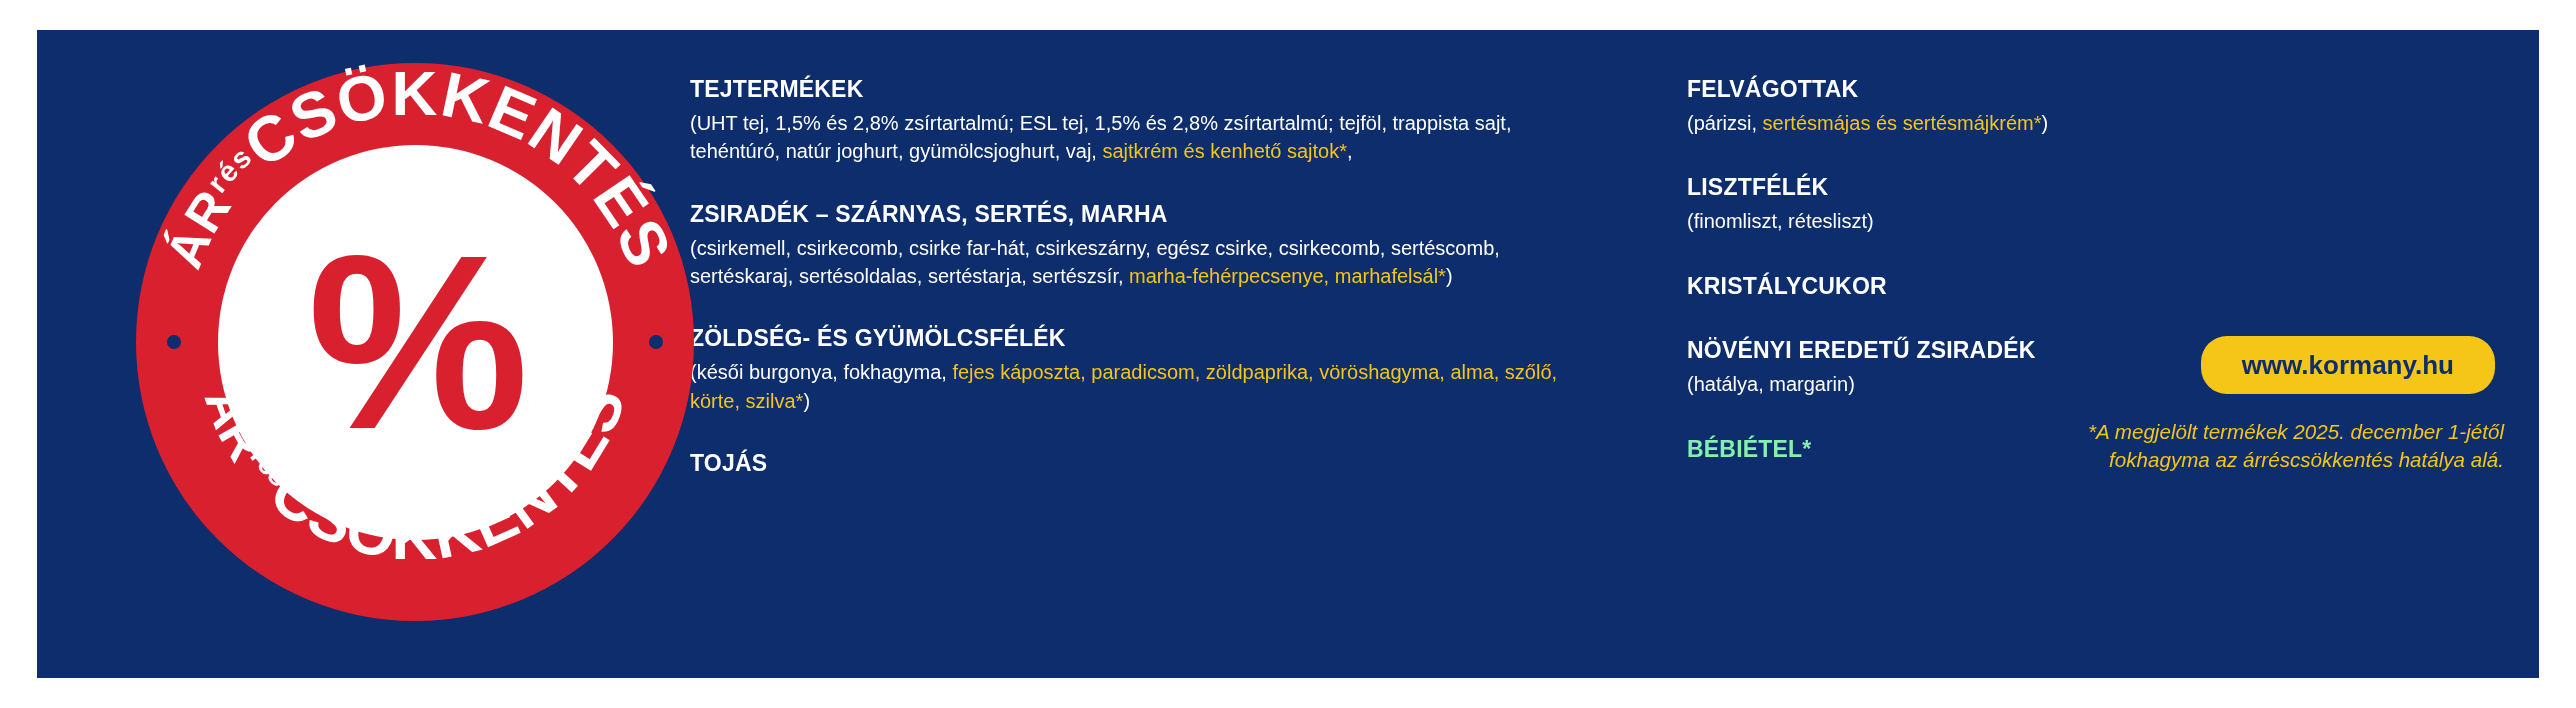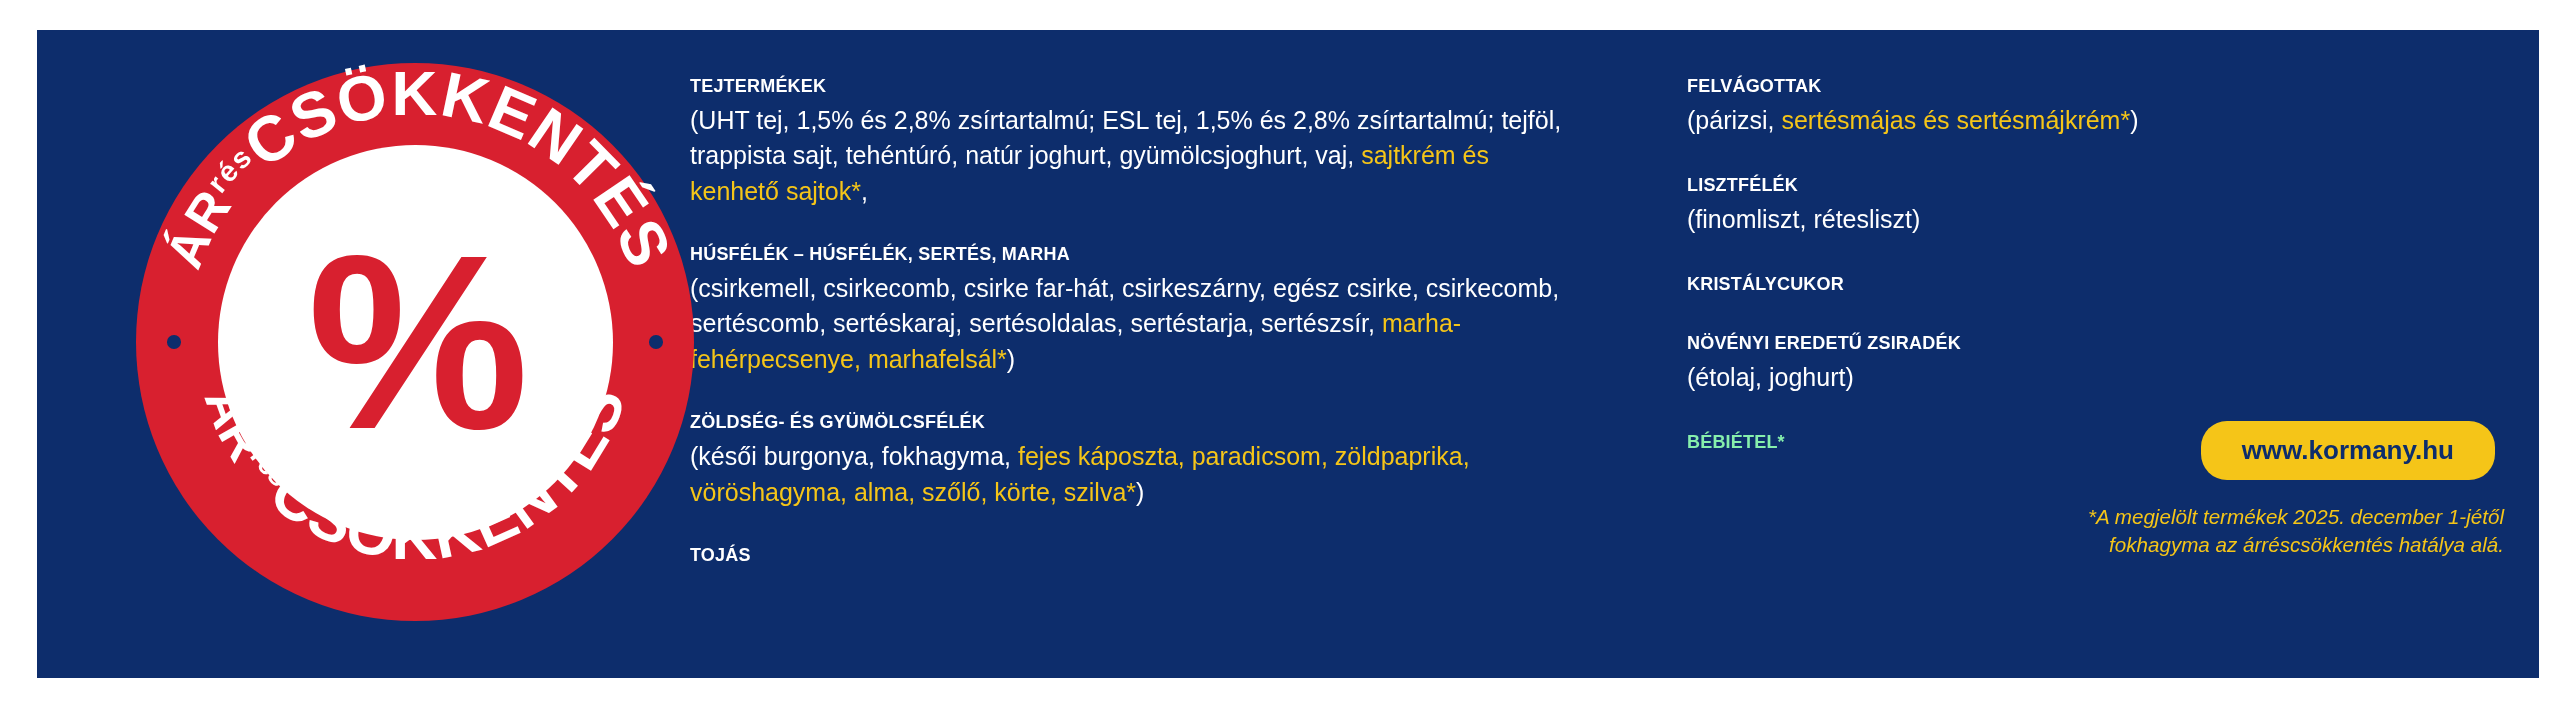--- a/index.html
+++ b/index.html
@@ -120,32 +120,32 @@
   }
 
   .group {
     margin-bottom: 34px;
   }
   .group:last-child {
     margin-bottom: 16px;
   }
   .group-title {
     color: #ffffff;
-    font-size: 18px;
+    font-size: 23px;
     font-weight: bold;
     letter-spacing: 0.2px;
     line-height: 1.25;
     margin-bottom: 5.2px;
   }
   .group-title.yellow {
     color: #86efac;
   }
   .group-body {
     color: #ffffff;
-    font-size: 25px;
+    font-size: 20px;
     line-height: 1.42;
     max-width: 876px;
   }
   .group-body .hl {
     color: #f5c518;
   }
   .group-compact {
     margin-bottom: 36px;
   }
 
@@ -211,21 +211,21 @@
     <div class="columns">
 
       <div class="col col-mid">
 
         <div class="group">
           <div class="group-title">TEJTERMÉKEK</div>
           <div class="group-body"><span>(UHT tej, 1,5% és 2,8% zsírtartalmú; ESL tej, 1,5% és 2,8% zsírtartalmú; tejföl, trappista sajt, tehéntúró, natúr joghurt, gyümölcsjoghurt, vaj, </span><span class="hl">sajtkrém és kenhető sajtok*</span><span>,</span></div>
         </div>
 
         <div class="group">
-          <div class="group-title">HÚSFÉLÉK – HÚSFÉLÉK, SERTÉS, MARHA</div>
+          <div class="group-title">ZSIRADÉK – SZÁRNYAS, SERTÉS, MARHA</div>
           <div class="group-body"><span>(csirkemell, csirkecomb, csirke far-hát, csirkeszárny, egész csirke, csirkecomb, sertéscomb, sertéskaraj, sertésoldalas, sertéstarja, sertészsír, </span><span class="hl">marha-fehérpecsenye, marhafelsál*</span><span>)</span></div>
         </div>
 
         <div class="group">
           <div class="group-title">ZÖLDSÉG- ÉS GYÜMÖLCSFÉLÉK</div>
           <div class="group-body"><span>(késői burgonya, fokhagyma, </span><span class="hl">fejes káposzta, paradicsom, zöldpaprika, vöröshagyma, alma, szőlő, körte, szilva*</span><span>)</span></div>
         </div>
 
         <div class="group">
           <div class="group-title">TOJÁS</div>
@@ -244,21 +244,21 @@
           <div class="group-title">LISZTFÉLÉK</div>
           <div class="group-body">(finomliszt, rétesliszt)</div>
         </div>
 
         <div class="group group-compact">
           <div class="group-title">KRISTÁLYCUKOR</div>
         </div>
 
         <div class="group group-compact">
           <div class="group-title">NÖVÉNYI EREDETŰ ZSIRADÉK</div>
-          <div class="group-body">(étolaj, joghurt)</div>
+          <div class="group-body">(hatálya, margarin)</div>
         </div>
 
         <div class="group">
           <div class="group-title yellow">BÉBIÉTEL*</div>
         </div>
 
         <a class="url-pill" href="#">www.kormany.hu</a>
 
         <div class="footnote">
           <div>*A megjelölt termékek 2025. december 1-jétől</div>

